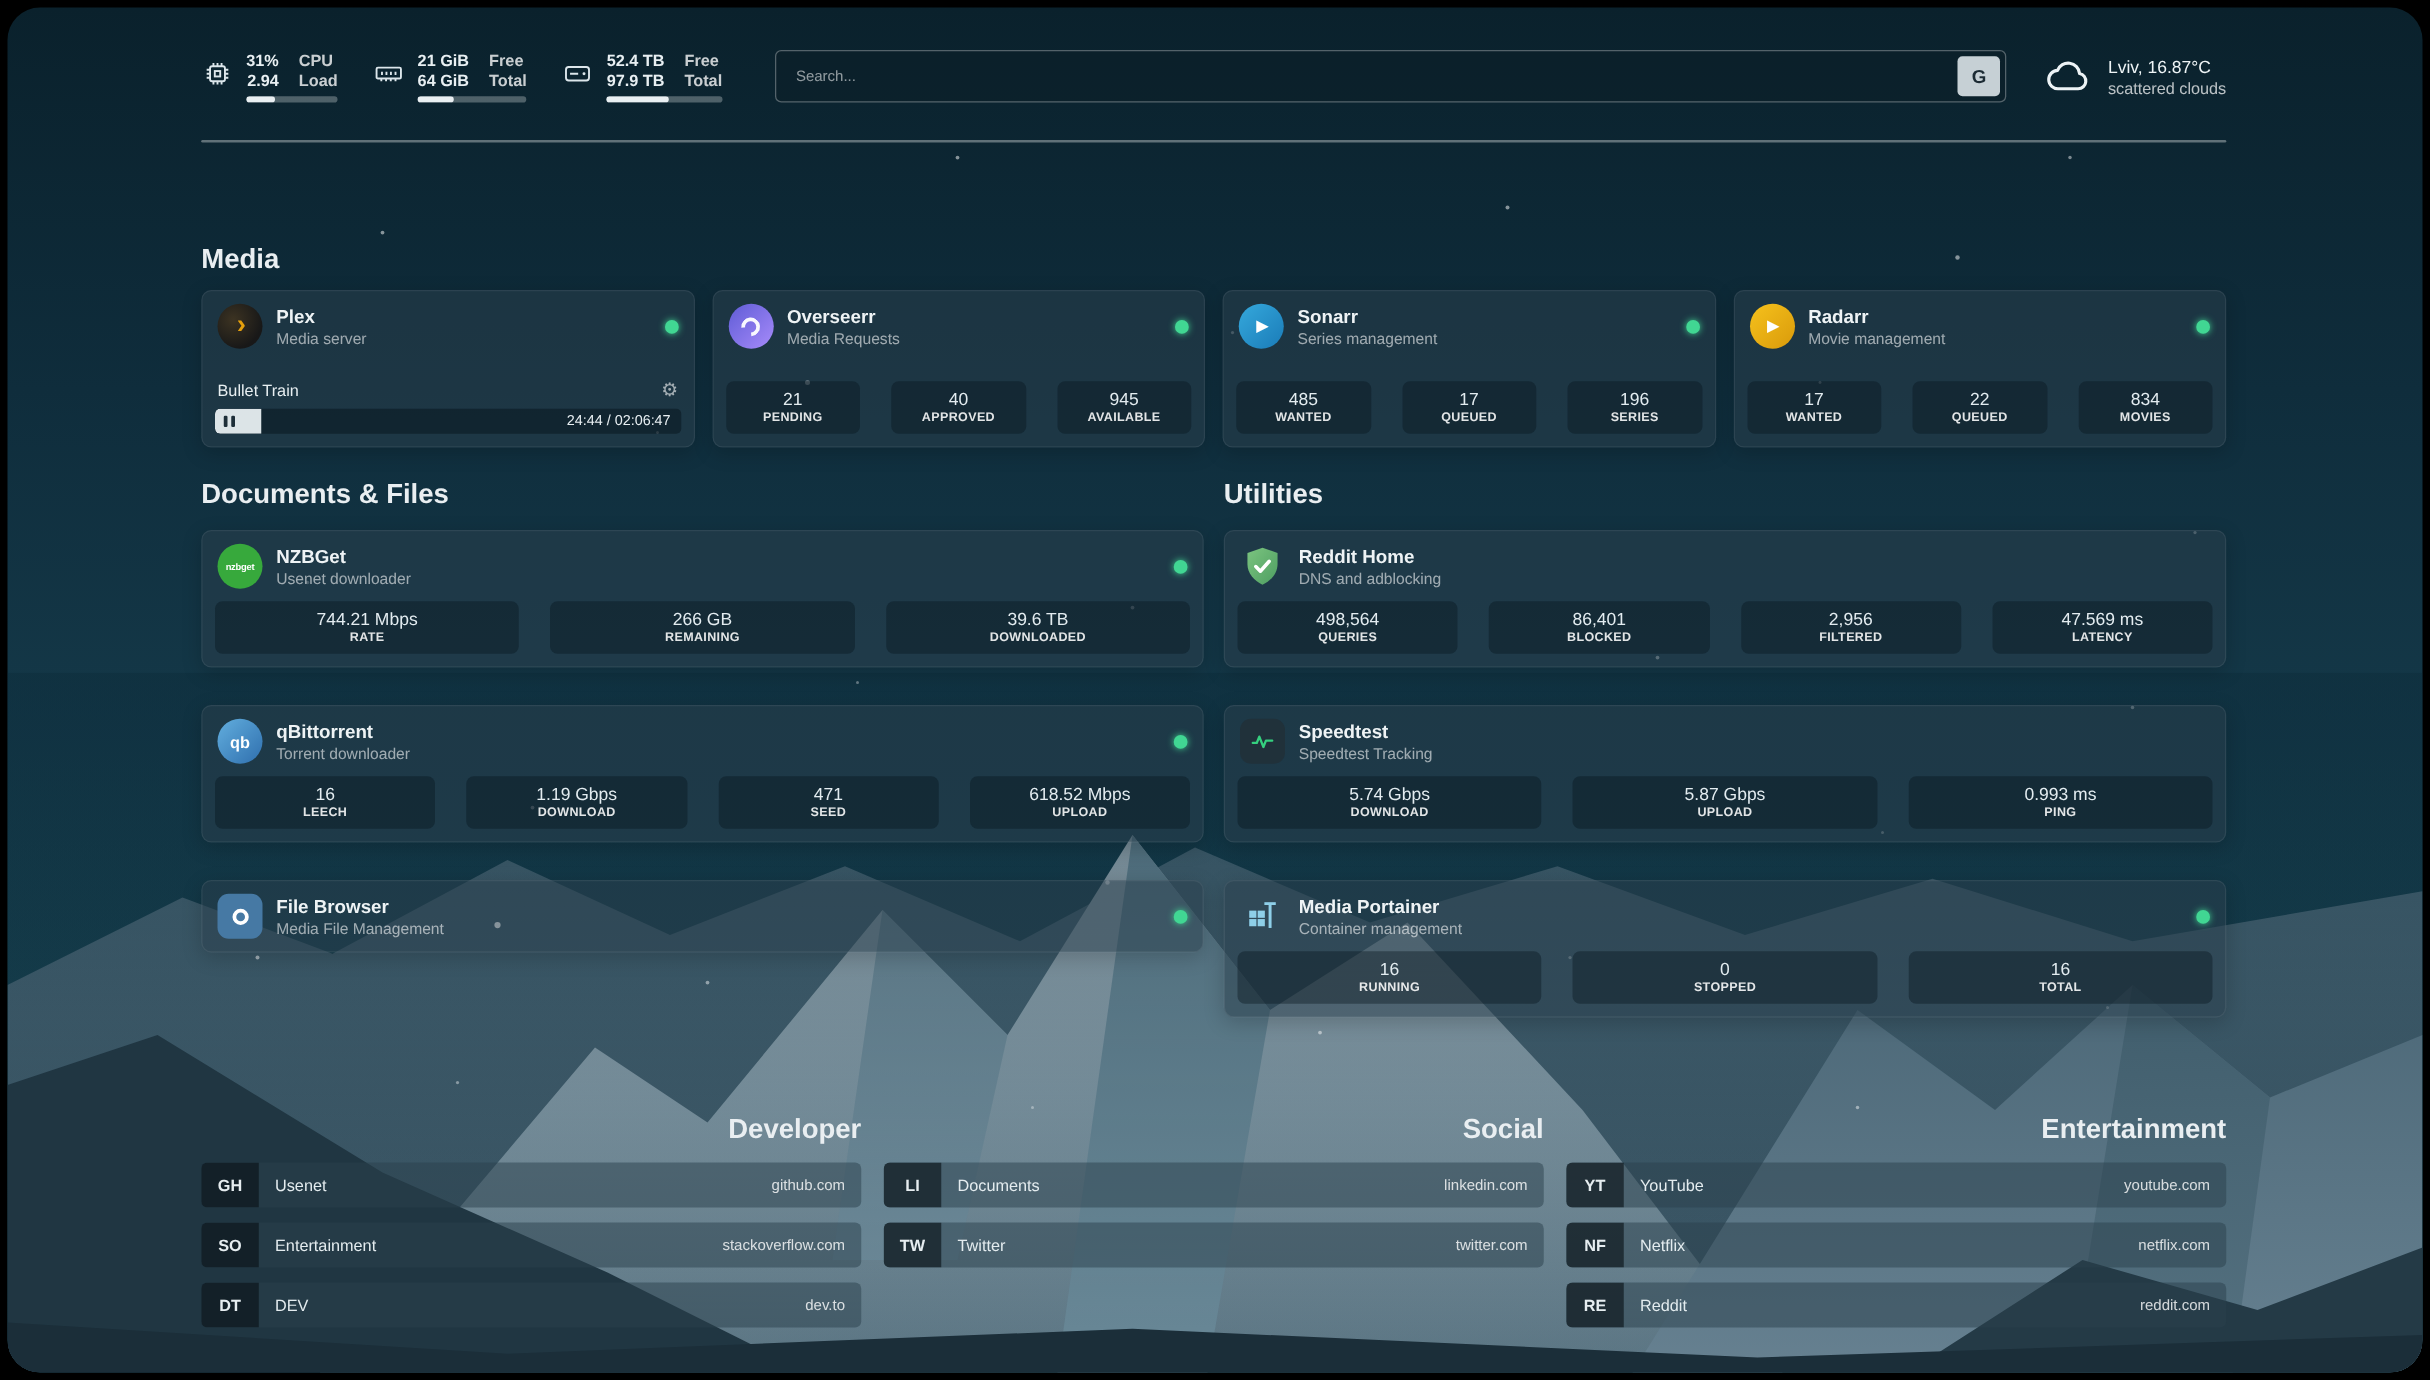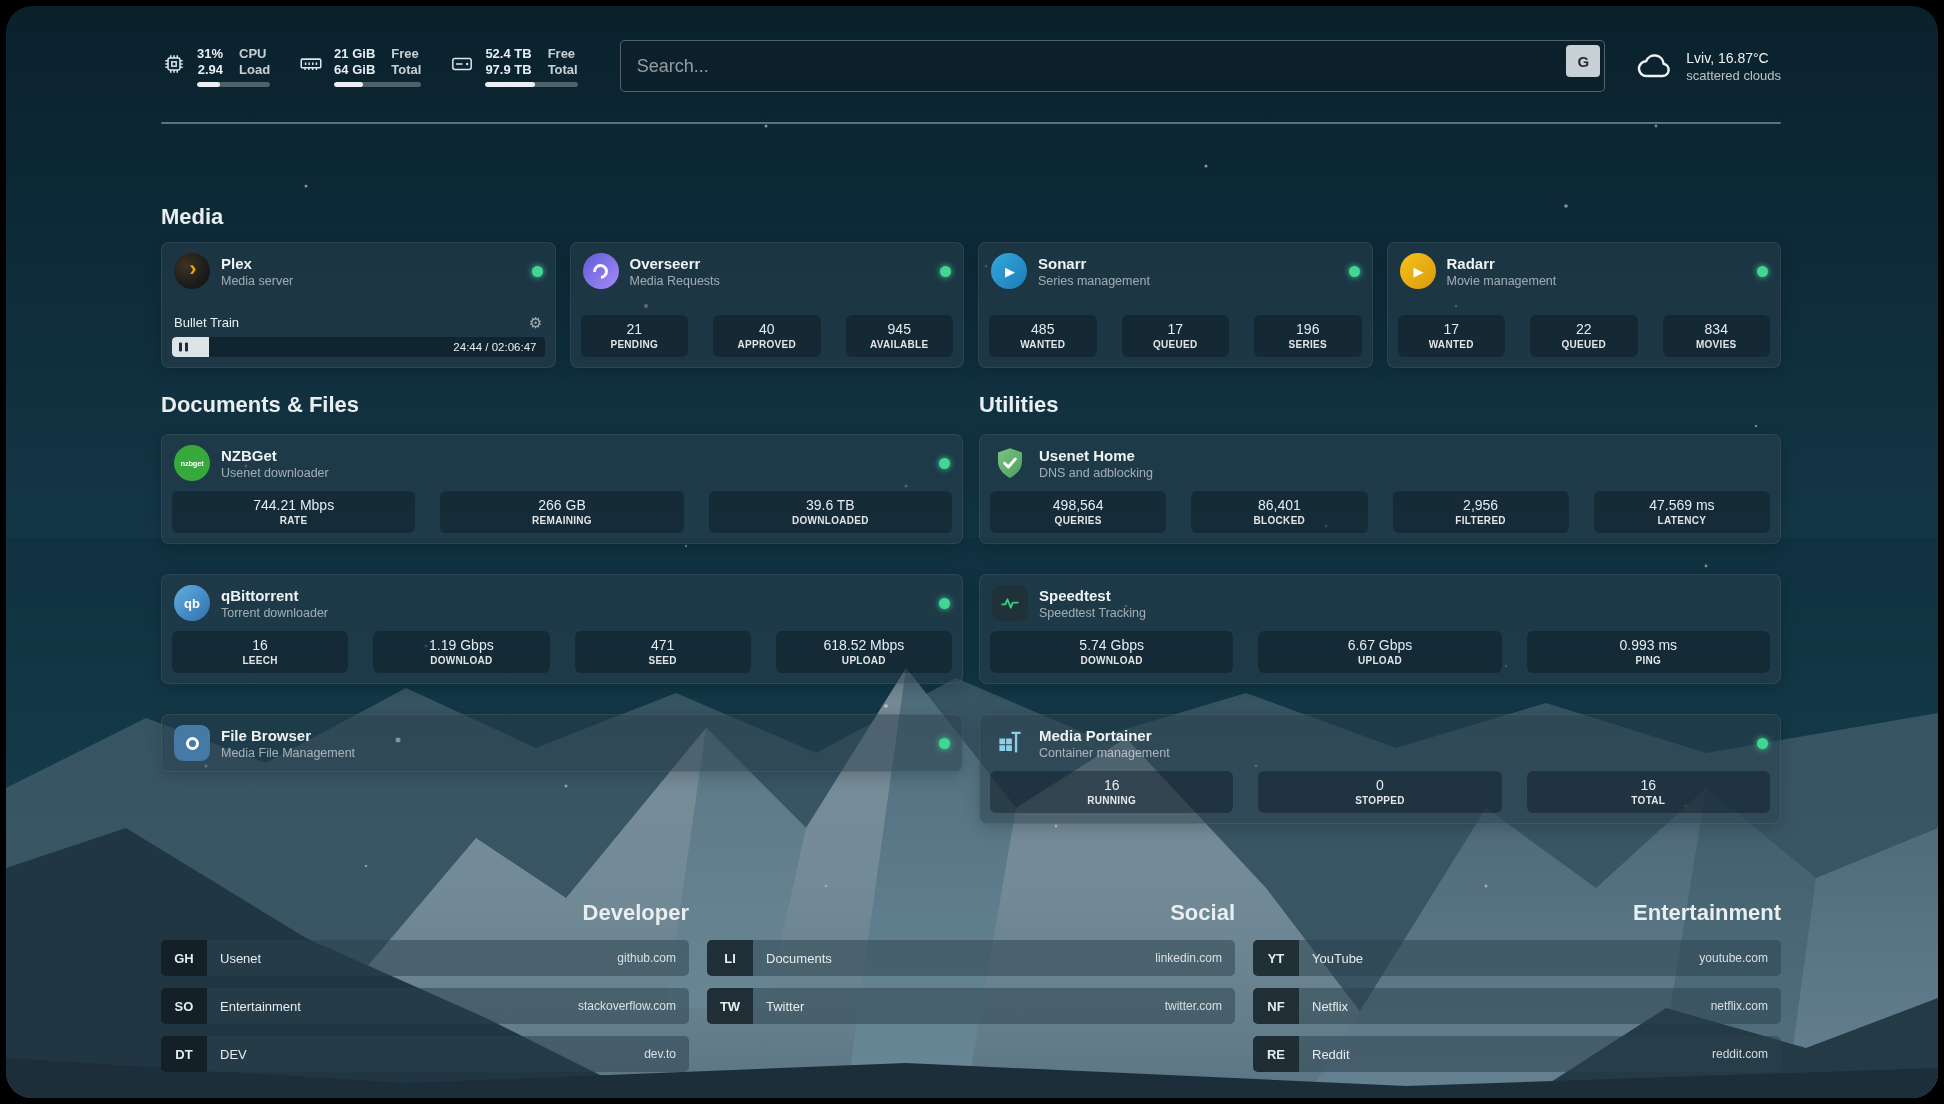--- a/index.html
+++ b/index.html
@@ -25,24 +25,24 @@
   .res { display: flex; align-items: flex-start; gap: 10px; margin-right: 28px; font-weight: bold; }
   .res-icon svg { width: 26px; height: 26px; margin-top: 5px; display: block; }
   .res-grid { display: grid; grid-template-columns: auto auto; column-gap: 16px; row-gap: 1px; }
   .res-val { font-size: 13px; color: #e8eff2; text-align: right; }
   .res-label { font-size: 13px; color: rgba(255,255,255,.78); }
   .res-bar { grid-column: 1 / 3; height: 5px; border-radius: 3px; background: rgba(255,255,255,.28); margin-top: 4px; overflow: hidden; }
   .res-fill { height: 100%; background: #e9eff2; border-radius: 3px; }
 
   .search { flex: 1; position: relative; margin-left: 14px; }
   .search input {
-    width: 100%; height: 52px;
+    width: 100%; height: 42px;
     background: rgba(13,31,40,.55);
     border: 1px solid rgba(255,255,255,.3);
-    border-radius: 5px; color: #e8eff2; font-size: 18px;
+    border-radius: 5px; color: #e8eff2; font-size: 12px;
     padding: 0 54px 0 16px; outline: none; font-family: inherit;
   }
   .search input::placeholder { color: rgba(255,255,255,.55); }
   .provider {
     position: absolute; right: 5px; top: 5px; width: 34px; height: 32px;
     border-radius: 4px; background: rgba(224,232,237,.88); color: #1c2b34;
     font-size: 15px; font-weight: 700; display: flex; align-items: center; justify-content: center;
     cursor: pointer;
   }
 
@@ -460,21 +460,21 @@
                       <linearGradient id="adg" x1="0" y1="0" x2="1" y2="1">
                         <stop offset="0" stop-color="#7bc47f"></stop>
                         <stop offset="1" stop-color="#4e9e62"></stop>
                       </linearGradient>
                     </defs>
                     <path d="M12 1.5l8.5 3v6.2c0 5.3-3.6 9.2-8.5 11.8C7.1 19.9 3.5 16 3.5 10.7V4.5z" fill="url(#adg)"></path>
                     <path d="M8.2 12.2l2.6 2.6 5-5.6" stroke="#fff" stroke-width="2" fill="none" stroke-linecap="round" stroke-linejoin="round"></path>
                   </svg>
                 </span>
                 <div>
-                  <div class="card-title">Usenet Home</div>
+                  <div class="card-title">Reddit Home</div>
                   <div class="card-sub">DNS and adblocking</div>
                 </div>
               </div>
               <div class="stats">
                 <div class="stat">
                   <div class="stat-val">498,564</div>
                   <div class="stat-label">QUERIES</div>
                 </div>
                 <div class="stat">
                   <div class="stat-val">86,401</div>
@@ -501,21 +501,21 @@
                   <div class="card-title">Speedtest</div>
                   <div class="card-sub">Speedtest Tracking</div>
                 </div>
               </div>
               <div class="stats">
                 <div class="stat">
                   <div class="stat-val">5.74 Gbps</div>
                   <div class="stat-label">DOWNLOAD</div>
                 </div>
                 <div class="stat">
-                  <div class="stat-val">6.67 Gbps</div>
+                  <div class="stat-val">5.87 Gbps</div>
                   <div class="stat-label">UPLOAD</div>
                 </div>
                 <div class="stat">
                   <div class="stat-val">0.993 ms</div>
                   <div class="stat-label">PING</div>
                 </div>
               </div>
             </div>
             <div class="card">
               <div class="card-head">

